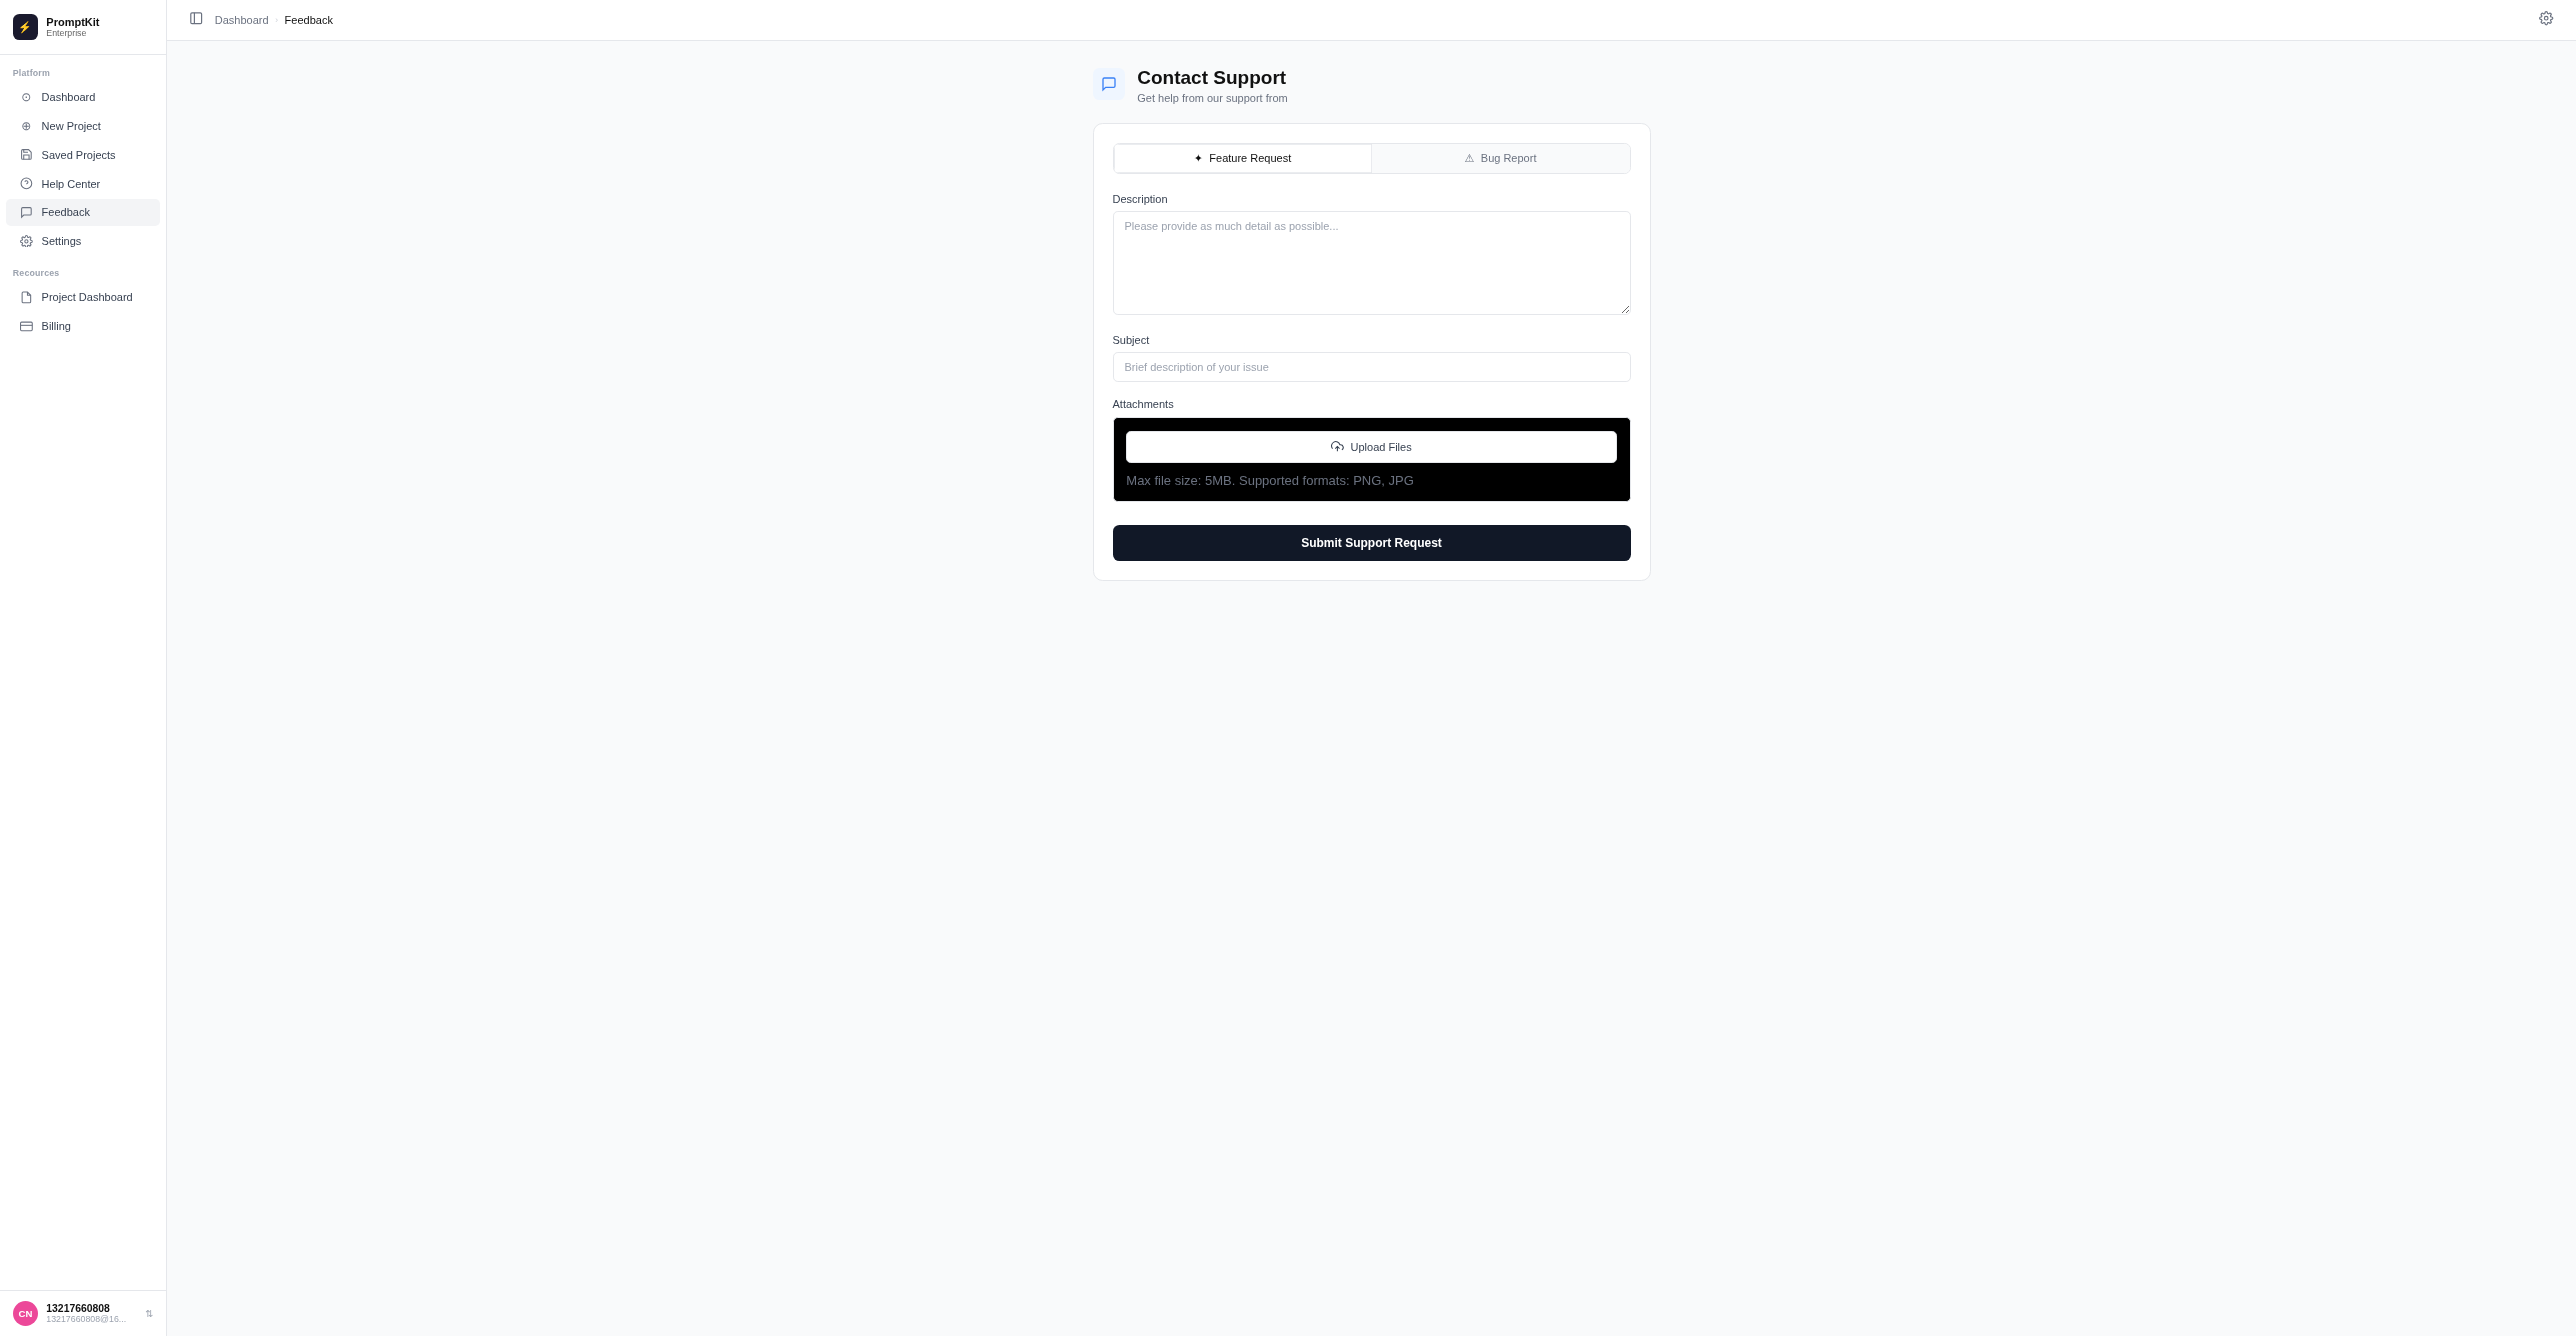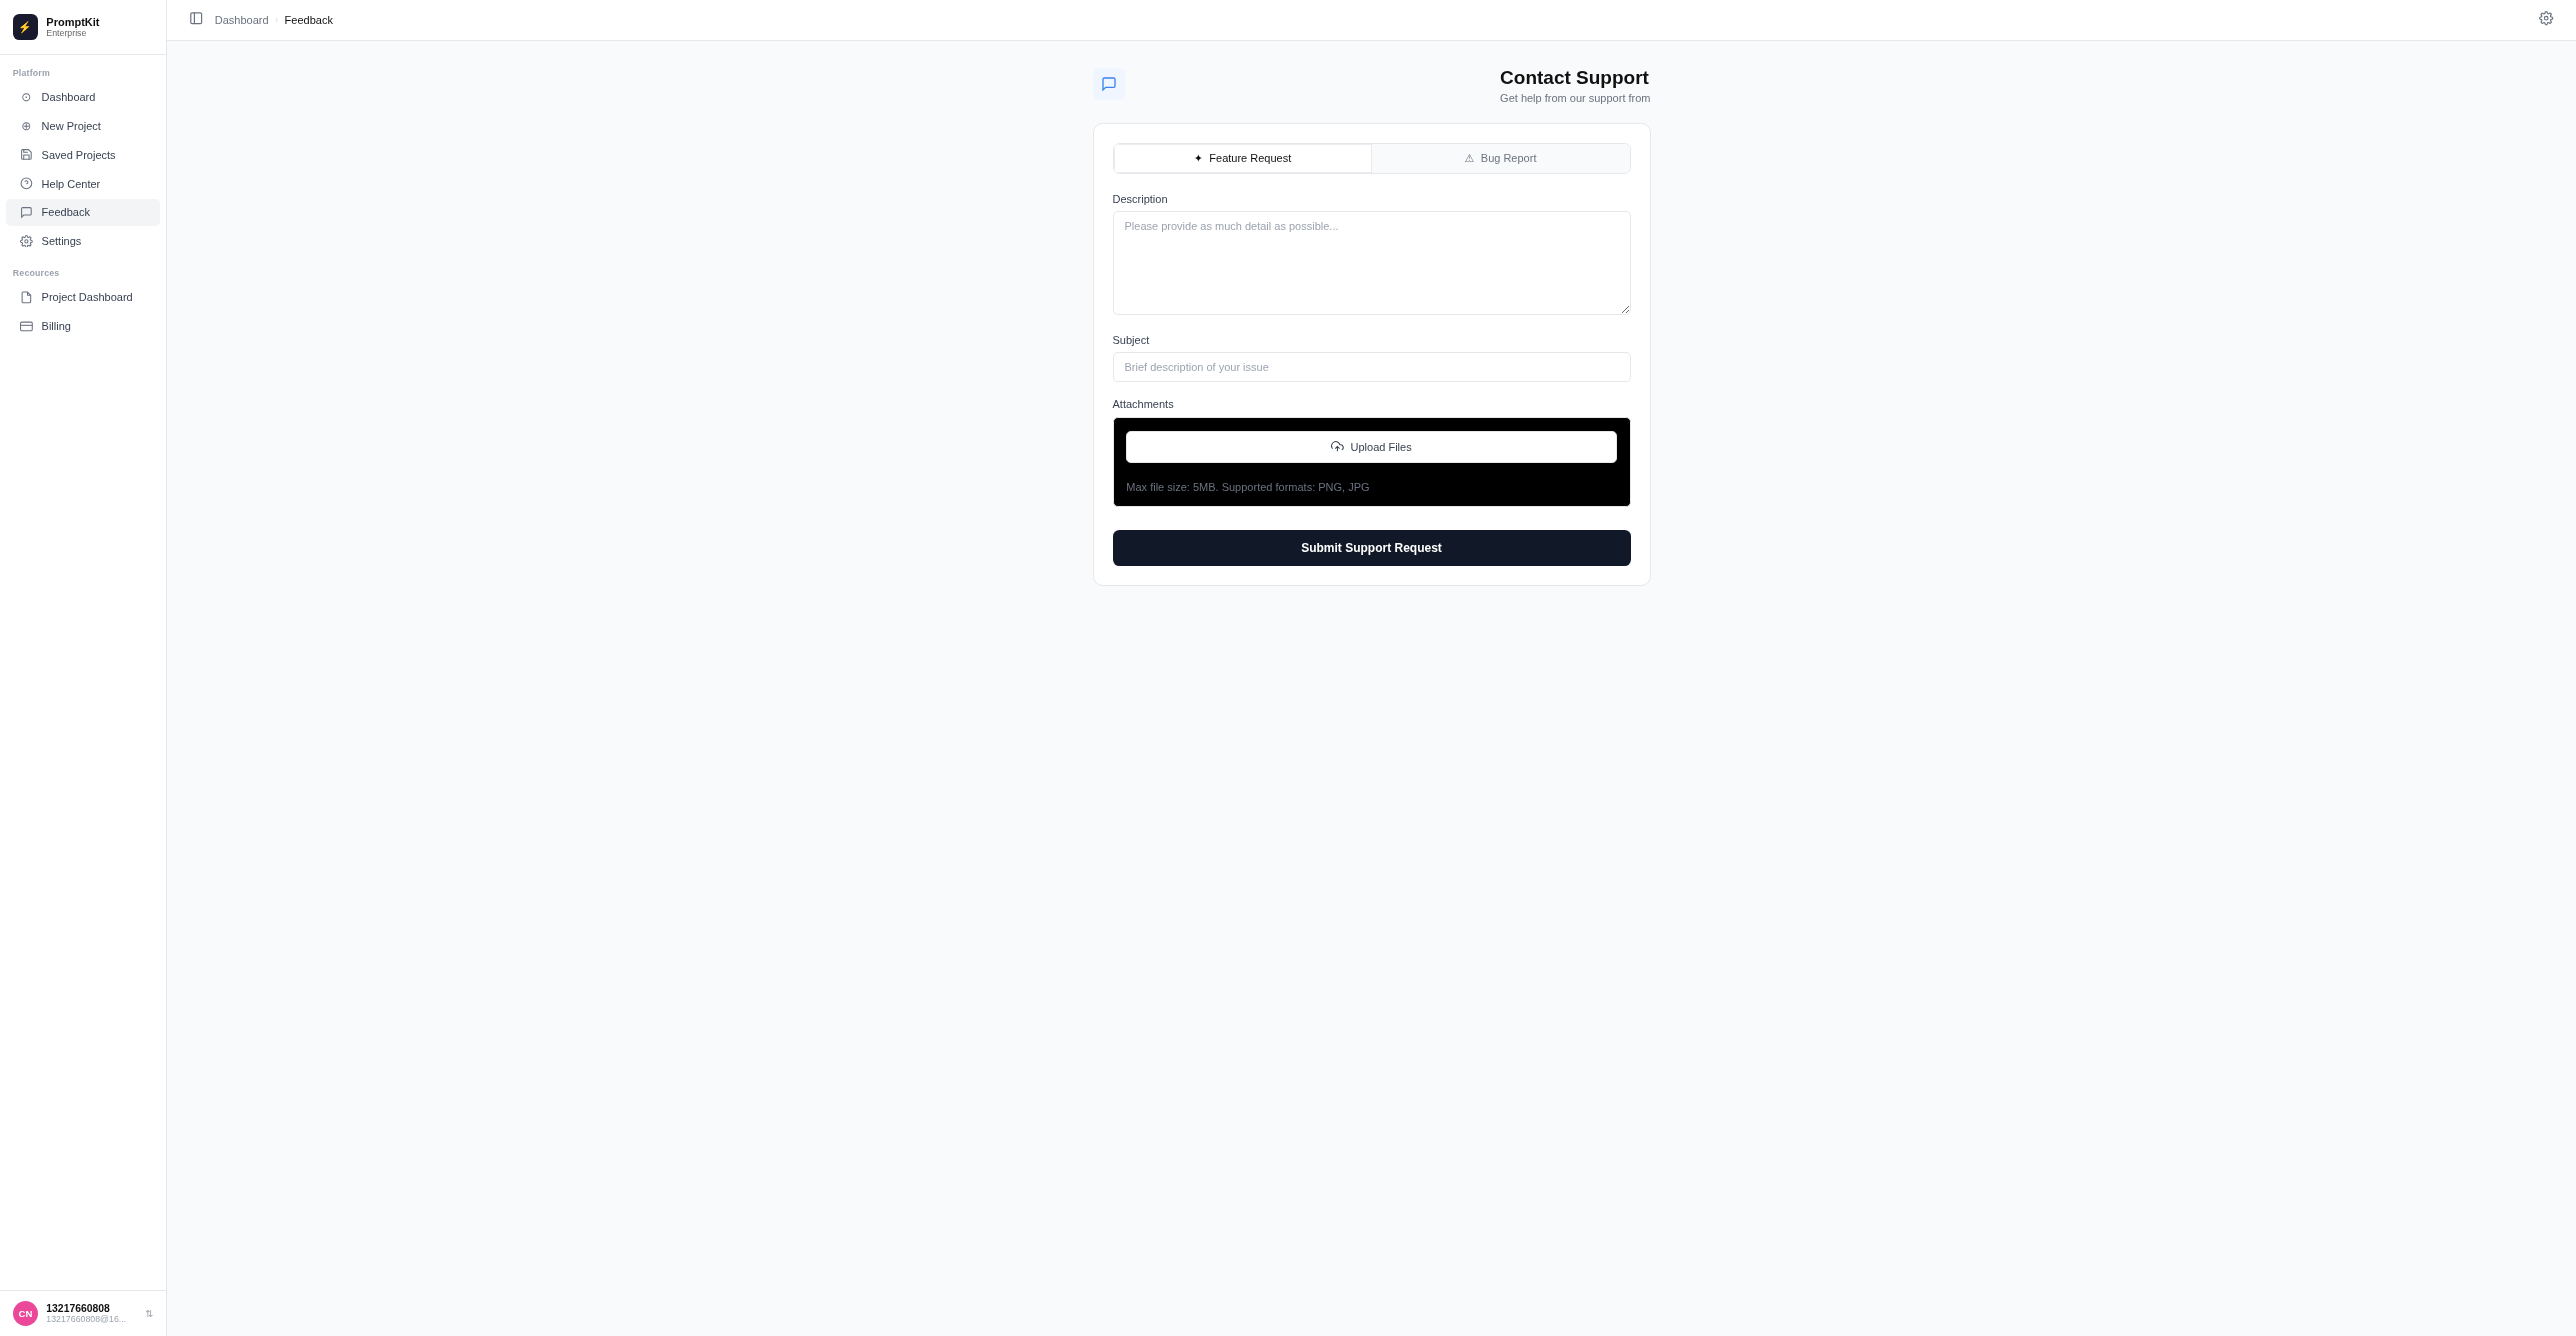--- a/index.html
+++ b/index.html
@@ -143,21 +143,20 @@
     .contact-support-wrapper {
       max-width: 558px;
       margin: 0 auto;
     }
 
     .page-title-row {
       display: flex;
       align-items: flex-start;
       gap: 12.8px;
       margin-bottom: 19px;
-      justify-content: space-between;
     }
 
     .support-icon-box {
       width: 32px;
       height: 32px;
       background: #eff6ff;
       border-radius: 6.4px;
       display: flex;
       align-items: center;
       justify-content: center;
@@ -282,22 +281,22 @@
       border-radius: 4.8px;
       background: white;
       font-size: 11px;
       font-weight: 500;
       color: #374151;
       cursor: pointer;
       transition: background 0.15s;
     }
 
     .upload-hint {
-      margin-top: 18px;
-      font-size: 11px;
+      margin-top: 10px;
+      font-size: 13px;
       color: #6b7280;
     }
 
     
     .submit-btn {
       width: 100%;
       padding: 11px;
       background: #111827;
       color: white;
       border: none;

